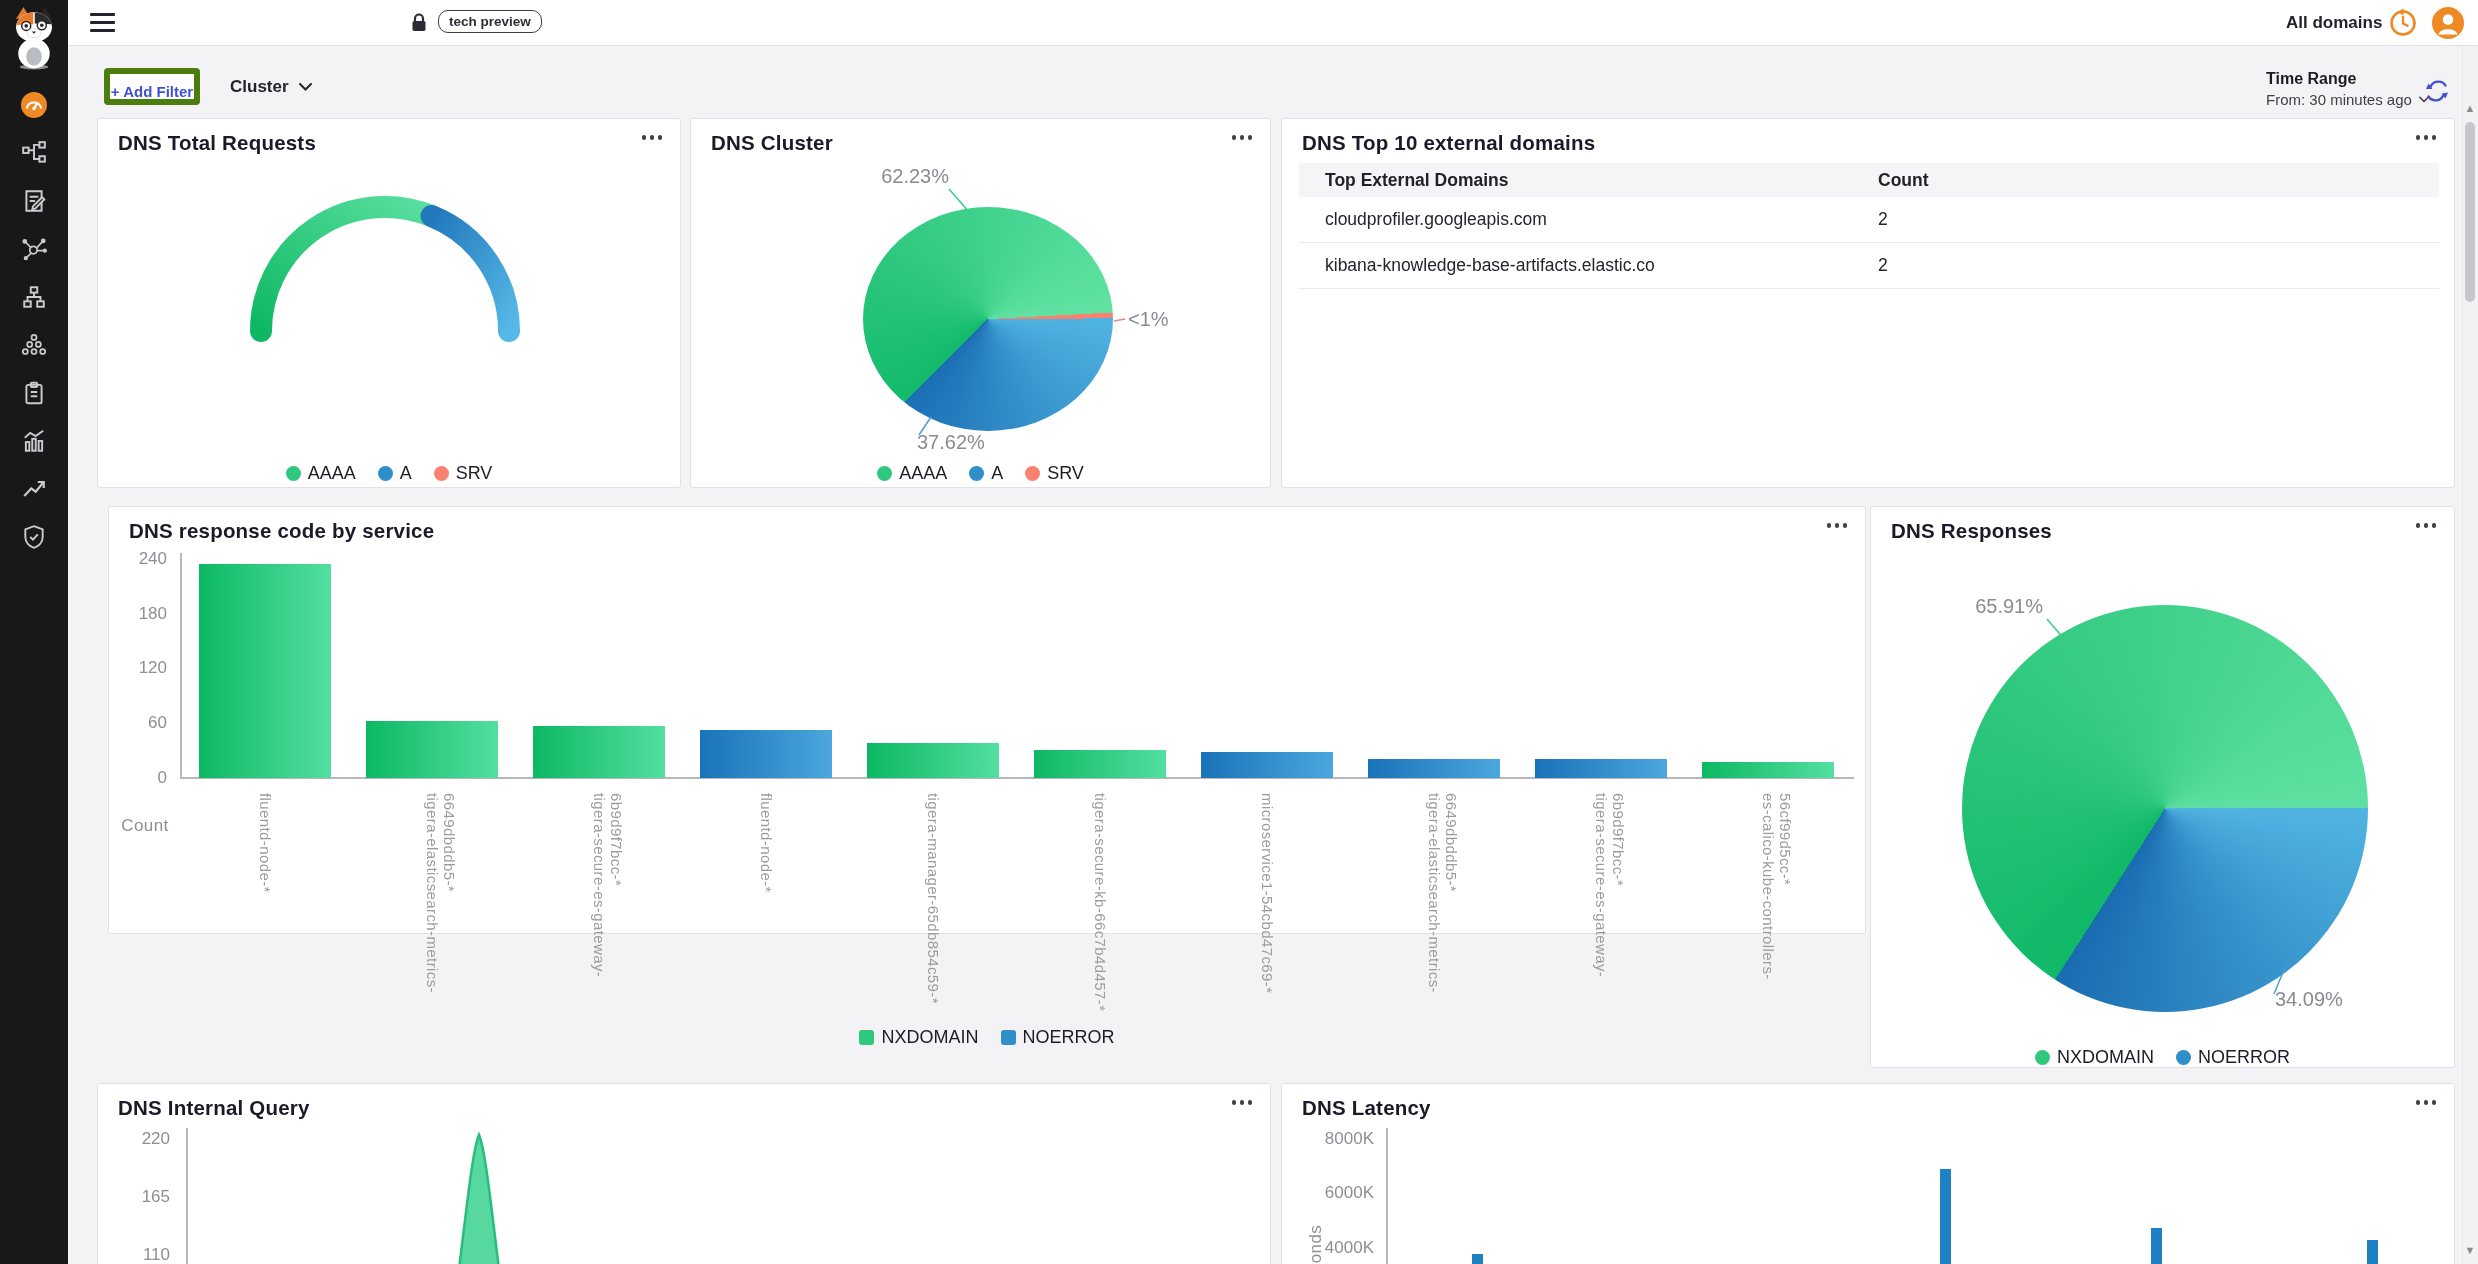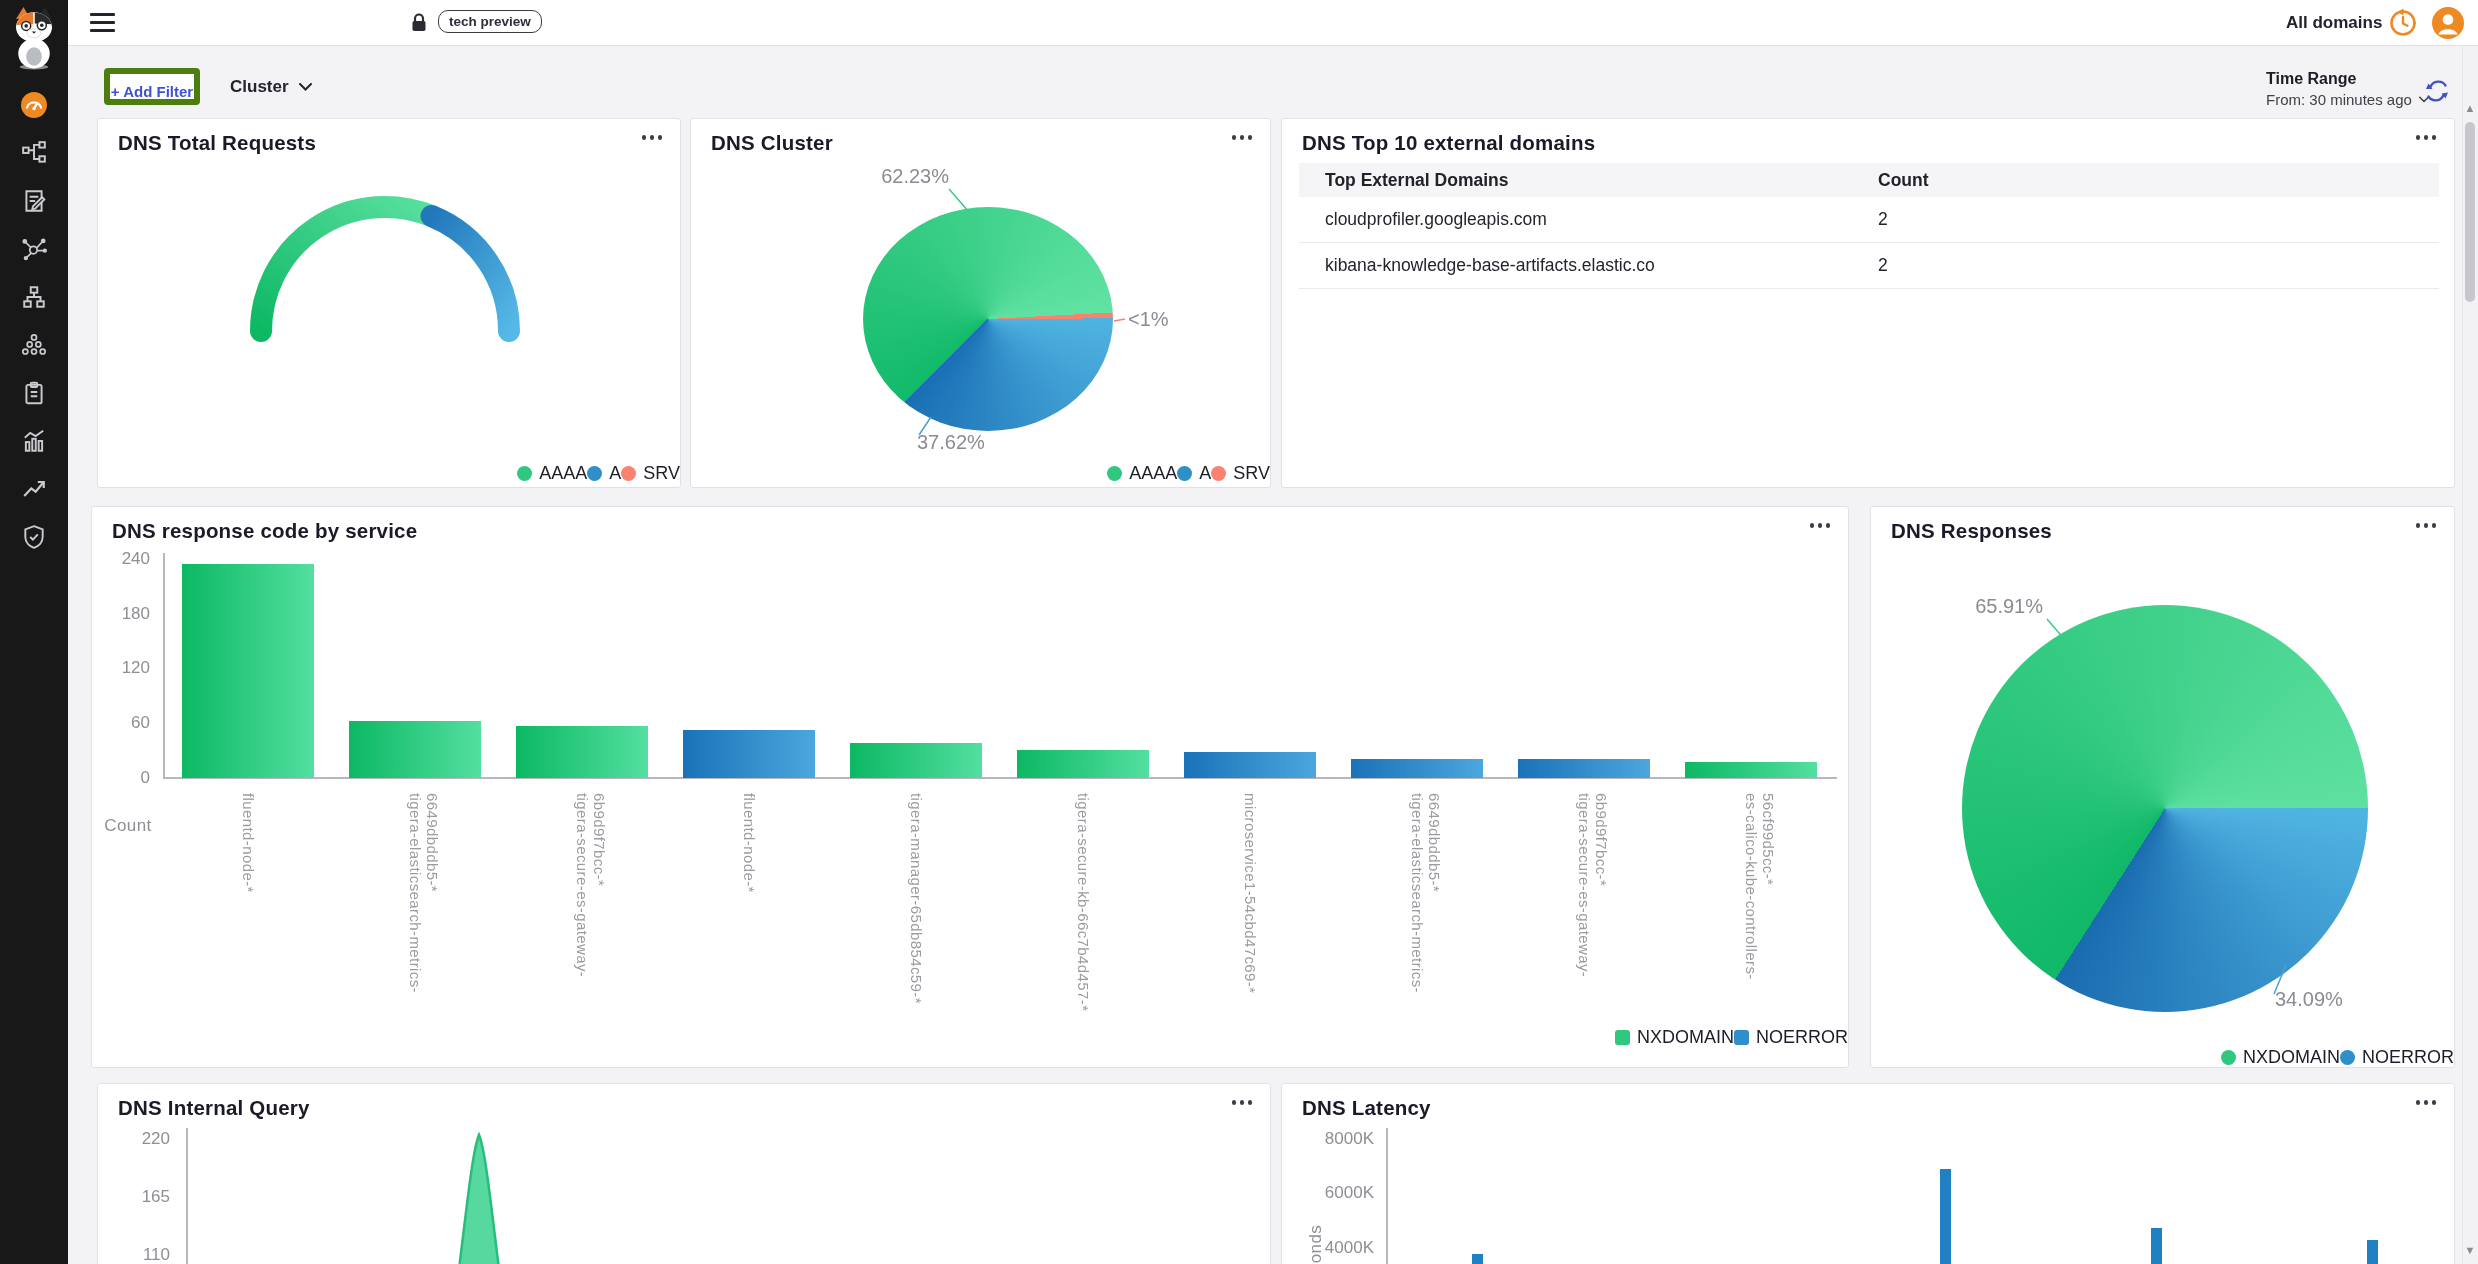--- a/index.html
+++ b/index.html
@@ -38,21 +38,21 @@
                       display:flex; align-items:center; gap:7px; }
   #refresh-btn { position:absolute; left:2424px; top:78px; width:26px; height:26px; cursor:pointer; }
 
   
   .panel { position:absolute; background:#fff; border:1px solid #e2e2e6; border-radius:3px; }
   .ptitle { position:absolute; left:20px; top:12px; font-size:20.5px; font-weight:700; color:#1a1a28;
             letter-spacing:0.2px; }
   .pmenu { position:absolute; right:16px; top:10px; display:flex; gap:3.5px; padding:6px 2px; cursor:pointer; }
   .pmenu i { width:4.5px; height:4.5px; border-radius:50%; background:#3f3f49; }
 
-  .legend { position:absolute; left:0; width:100%; display:flex; justify-content:flex-end; }
+  .legend { position:absolute; left:0; width:100%; display:flex; justify-content:center; gap:22px; }
   .lg-item { display:flex; align-items:center; gap:7px; font-size:18px; color:#1d1d28; cursor:pointer; }
   .lg-dot { width:15px; height:15px; border-radius:50%; }
   .lg-sq  { width:15px; height:15px; border-radius:3px; }
 
   .ytick { position:absolute; font-size:17px; color:#8e8e95; text-align:right; height:20px; }
   .pie-label { position:absolute; font-size:20px; color:#8b8b93; }
   .vlabel { position:absolute; writing-mode:vertical-lr; font-size:15px; color:#9b9ba1; letter-spacing:0.4px; }
   .axis-v { position:absolute; width:2px; background:#b7b7bd; }
   .axis-h { position:absolute; height:2px; background:#b7b7bd; }
 
@@ -328,21 +328,21 @@
       <div class="c1">cloudprofiler.googleapis.com</div>
       <div class="c2">2</div>
     </div>
     <div class="trow">
       <div class="c1">kibana-knowledge-base-artifacts.elastic.co</div>
       <div class="c2">2</div>
     </div>
   </div>
 </div>
 
-<div class="panel" style="left:91px; top:506px; width:1758px; height:562px;">
+<div class="panel" style="left:108px; top:506px; width:1758px; height:428px;">
   <div class="ptitle">DNS response code by service</div>
   <div class="pmenu">
       <i></i>
       <i></i>
       <i></i>
     </div>
 
   <div class="ytick" style="left:4px; width:54px; top:42px">240</div>
   <div class="ytick" style="left:4px; width:54px; top:97px">180</div>
   <div class="ytick" style="left:4px; width:54px; top:151px">120</div>

